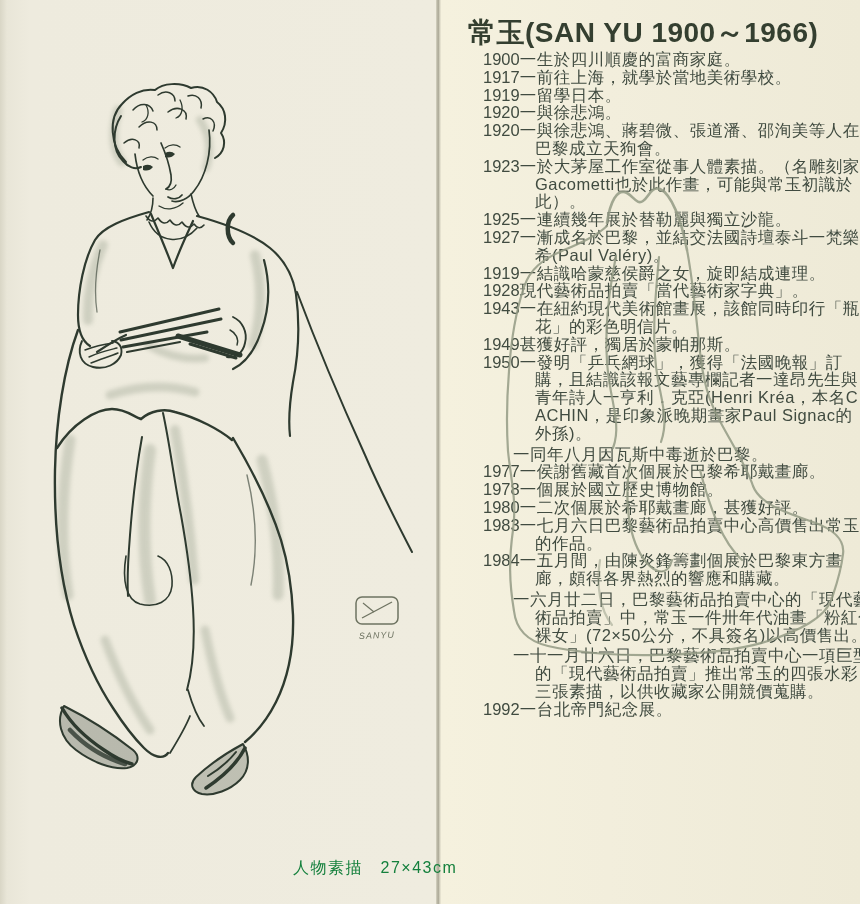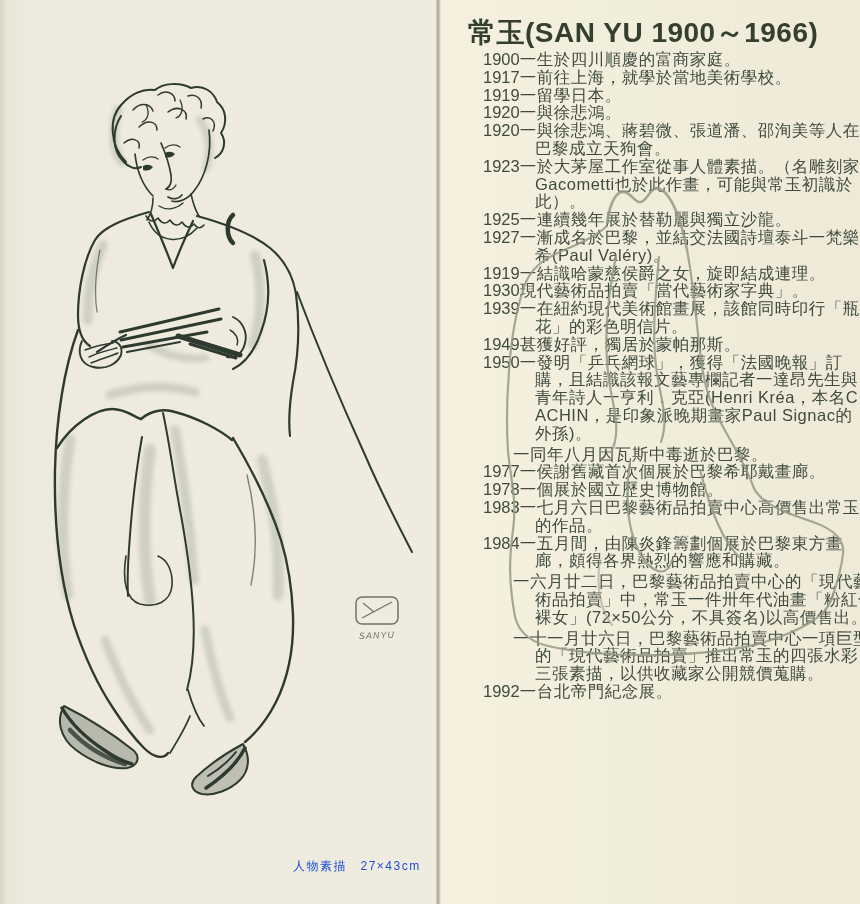--- a/index.html
+++ b/index.html
@@ -31,21 +31,21 @@
   .entries {
     position:absolute; left:483px; top:51px; width:377px;
     color:#404b40; font-size:16.5px; line-height:17.8px; letter-spacing:0.5px;
     text-align:left;
   }
   .entry { padding-left:52px; text-indent:-52px; word-break:break-all; }
   .entry .year { letter-spacing:0; }
   .entry.sub { margin-left:30px; padding-left:22px; text-indent:-22px; margin-top:3px; width:347px; }
   .caption {
     position:absolute; left:293px; top:858px;
-    font-size:12px; color:#1d4ed8; letter-spacing:1.5px; white-space:nowrap;
+    font-size:16px; color:#15803d; letter-spacing:1.5px; white-space:nowrap;
   }
   .figure-svg { position:absolute; left:0; top:0; }
   .ghost-svg { position:absolute; left:441px; top:0; pointer-events:none; }
 </style>
 </head>
 <body>
 
 <div class="sheet">
 
   <div class="page-left"></div>
@@ -178,27 +178,28 @@
   <div class="entries">
       <div class="entry"><span class="year">1900</span><span>一生於四川順慶的富商家庭。</span></div>
       <div class="entry"><span class="year">1917</span><span>一前往上海，就學於當地美術學校。</span></div>
       <div class="entry"><span class="year">1919</span><span>一留學日本。</span></div>
       <div class="entry"><span class="year">1920</span><span>一與徐悲鴻。</span></div>
       <div class="entry"><span class="year">1920</span><span>一與徐悲鴻、蔣碧微、張道潘、邵洵美等人在巴黎成立天狗會。</span></div>
       <div class="entry"><span class="year">1923</span><span>一於大茅屋工作室從事人體素描。（名雕刻家Gacometti也於此作畫，可能與常玉初識於此）。</span></div>
       <div class="entry"><span class="year">1925</span><span>一連續幾年展於替勒麗與獨立沙龍。</span></div>
       <div class="entry"><span class="year">1927</span><span>一漸成名於巴黎，並結交法國詩壇泰斗一梵樂希(Paul Valéry)。</span></div>
       <div class="entry"><span class="year">1919</span><span>一結識哈蒙慈侯爵之女，旋即結成連理。</span></div>
-      <div class="entry"><span class="year">1930</span><span>現代藝術品拍賣「當代藝術家字典」。</span></div>
-      <div class="entry"><span class="year">1939</span><span>一在紐約現代美術館畫展，該館同時印行「瓶花」的彩色明信片。</span></div>
+      <div class="entry"><span class="year">1928</span><span>現代藝術品拍賣「當代藝術家字典」。</span></div>
+      <div class="entry"><span class="year">1943</span><span>一在紐約現代美術館畫展，該館同時印行「瓶花」的彩色明信片。</span></div>
       <div class="entry"><span class="year">1949</span><span>甚獲好評，獨居於蒙帕那斯。</span></div>
       <div class="entry"><span class="year">1950</span><span>一發明「乒乓網球」，獲得「法國晚報」訂購，且結識該報文藝專欄記者一達昂先生與青年詩人一亨利．克亞(Henri Kréa，本名CACHIN，是印象派晚期畫家Paul Signac的外孫)。</span></div>
       <div class="entry sub"><span>一同年八月因瓦斯中毒逝於巴黎。</span></div>
       <div class="entry"><span class="year">1977</span><span>一侯謝舊藏首次個展於巴黎希耶戴畫廊。</span></div>
       <div class="entry"><span class="year">1978</span><span>一個展於國立歷史博物館。</span></div>
+      <div class="entry"><span class="year">1980</span><span>一二次個展於希耶戴畫廊，甚獲好評。</span></div>
       <div class="entry"><span class="year">1983</span><span>一七月六日巴黎藝術品拍賣中心高價售出常玉的作品。</span></div>
       <div class="entry"><span class="year">1984</span><span>一五月間，由陳炎鋒籌劃個展於巴黎東方畫廊，頗得各界熱烈的響應和購藏。</span></div>
       <div class="entry sub"><span>一六月廿二日，巴黎藝術品拍賣中心的「現代藝術品拍賣」中，常玉一件卅年代油畫「粉紅色裸女」(72×50公分，不具簽名)以高價售出。</span></div>
       <div class="entry sub"><span>一十一月廿六日，巴黎藝術品拍賣中心一項巨型的「現代藝術品拍賣」推出常玉的四張水彩，三張素描，以供收藏家公開競價蒐購。</span></div>
       <div class="entry"><span class="year">1992</span><span>一台北帝門紀念展。</span></div>
     </div>
 
   <svg class="ghost-svg" width="419" height="904" viewBox="441 0 419 904">
     <g stroke="#949b85" fill="none" stroke-width="2.2" stroke-linecap="round" opacity="0.85">
       <path d="M 607,223 C 610,202 617,188 627,193 C 634,197 637,205 643,201 C 649,197 651,186 660,189 C 671,194 681,218 687,250" stroke-width="2.6"></path>

